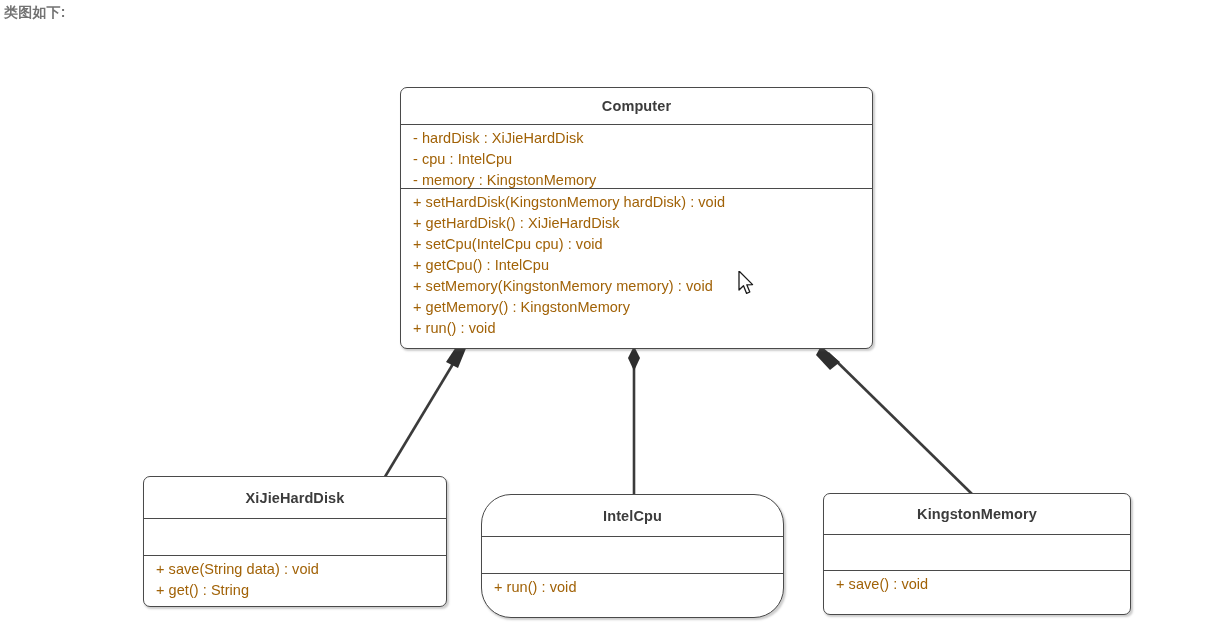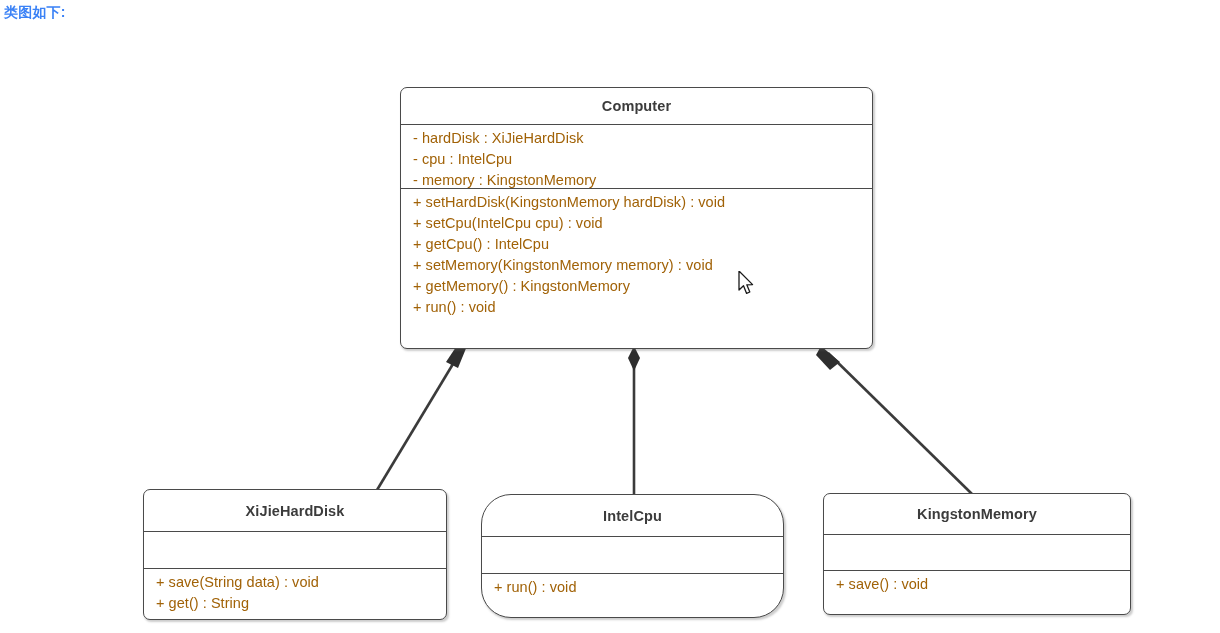--- a/index.html
+++ b/index.html
@@ -15,21 +15,21 @@
     font-family: "Liberation Sans", sans-serif;
     -webkit-font-smoothing: antialiased;
   }
 
   #page-title {
     position: absolute;
     left: 4px;
     top: 4px;
     font-size: 14px;
     font-weight: bold;
-    color: #3b82f6;
+    color: #737373;
     letter-spacing: 0.2px;
     white-space: nowrap;
   }
 
   #diagram-canvas {
     position: absolute;
     left: 0;
     top: 0;
     width: 1220px;
     height: 446px;
@@ -86,21 +86,21 @@
     letter-spacing: 0.05px;
   }
 
   
   #class-computer { left: 400px; top: 87px; width: 473px; height: 262px; }
   #class-computer .uml-title { height: 36px; }
   #class-computer .attrs { height: 63px; }
   #class-computer .ops { height: 159px; }
 
   
-  #class-xijieharddisk { left: 143px; top: 489px; width: 304px; height: 131px; }
+  #class-xijieharddisk { left: 143px; top: 476px; width: 304px; height: 131px; }
   #class-xijieharddisk .uml-title { height: 41px; }
   #class-xijieharddisk .attrs { height: 36px; }
   #class-xijieharddisk .ops { height: 50px; }
 
   
   #class-intelcpu { left: 481px; top: 494px; width: 303px; height: 124px; border-radius: 30px; }
   #class-intelcpu .uml-title { height: 41px; }
   #class-intelcpu .attrs { height: 36px; }
   #class-intelcpu .ops { height: 43px; }
 
@@ -149,20 +149,21 @@
     <div class="uml-title">Computer</div>
     <div class="uml-divider"></div>
     <div class="uml-compartment attrs">
       <div class="uml-line">- hardDisk : XiJieHardDisk</div>
       <div class="uml-line">- cpu : IntelCpu</div>
       <div class="uml-line">- memory : KingstonMemory</div>
     </div>
     <div class="uml-divider"></div>
     <div class="uml-compartment ops">
       <div class="uml-line">+ setHardDisk(KingstonMemory hardDisk) : void</div>
+      <div class="uml-line">+ getHardDisk() : XiJieHardDisk</div>
       <div class="uml-line">+ setCpu(IntelCpu cpu) : void</div>
       <div class="uml-line">+ getCpu() : IntelCpu</div>
       <div class="uml-line">+ setMemory(KingstonMemory memory) : void</div>
       <div class="uml-line">+ getMemory() : KingstonMemory</div>
       <div class="uml-line">+ run() : void</div>
     </div>
   </div>
 
   <div class="uml-class" id="class-xijieharddisk">
     <div class="uml-title">XiJieHardDisk</div>

